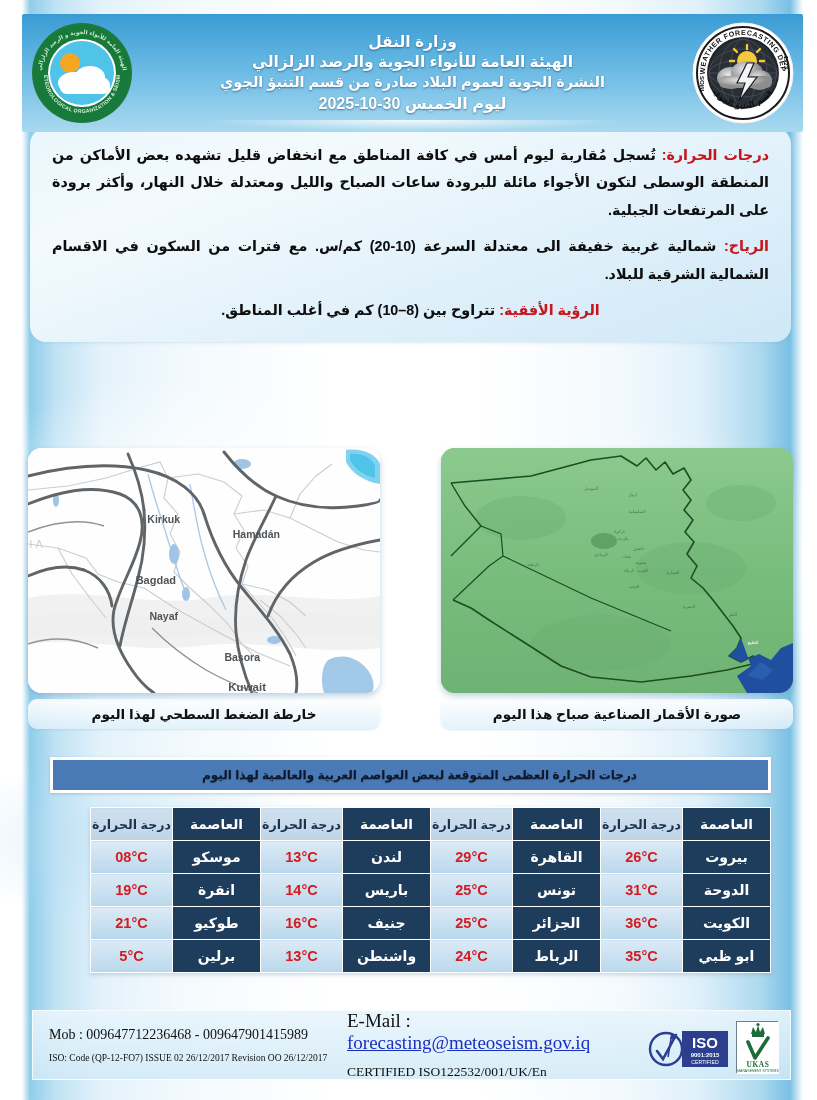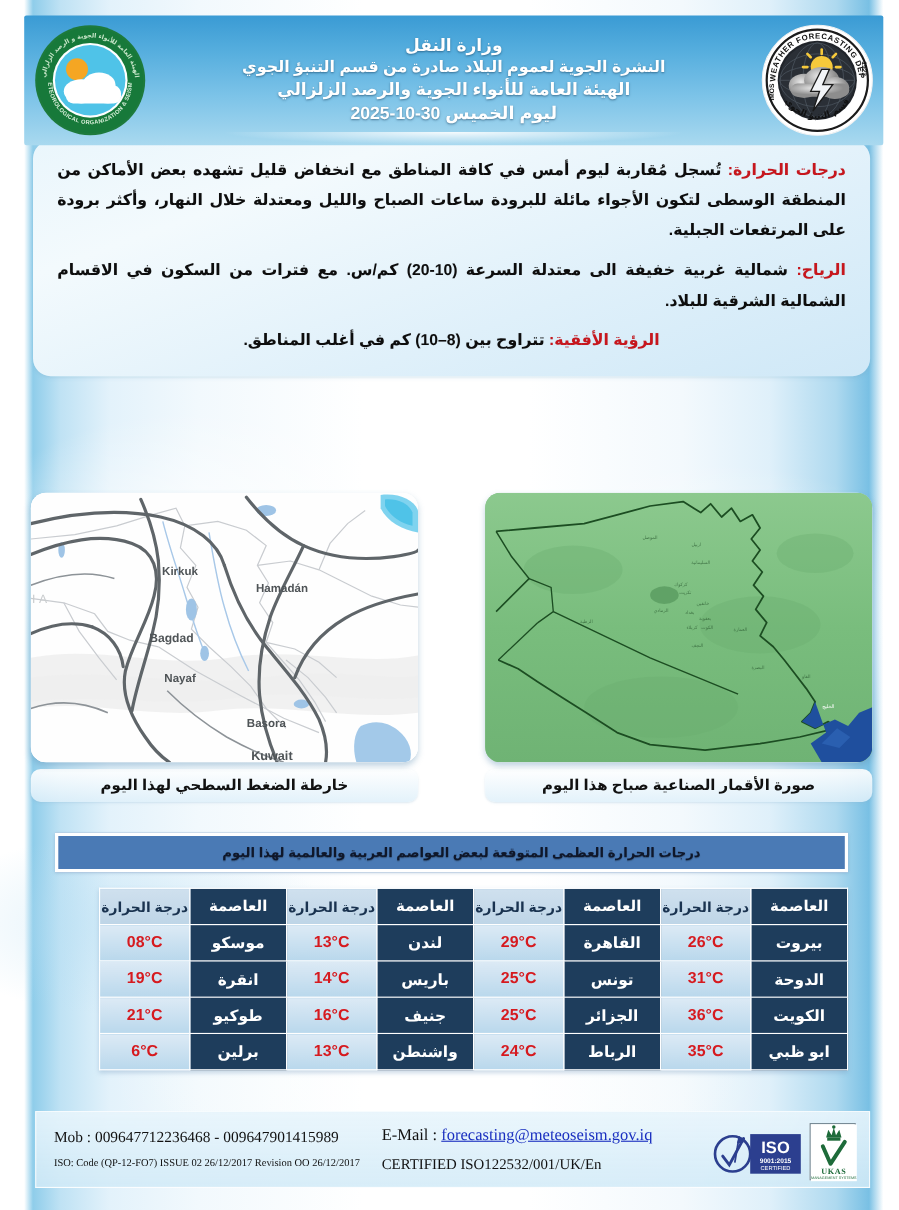--- a/index.html
+++ b/index.html
@@ -210,21 +210,21 @@
     z-index: 3;
     padding: 6px 8px;
   }
   .footer-col { display: flex; flex-direction: column; justify-content: center; }
   .f-left { flex: 0 0 300px; padding-left: 8px; }
   .f-mid  { flex: 1; padding-left: 6px; }
   .f-logos { flex: 0 0 150px; display: flex; align-items: flex-end; gap: 6px; justify-content: flex-end; padding-right: 4px; }
 
   .f-line1 { font-family: "Liberation Serif", serif; font-size: 14px; color: #111; margin-bottom: 10px; }
   .f-line2 { font-family: "Liberation Serif", serif; font-size: 9.5px; color: #111; }
-  .f-mail  { font-family: "Liberation Serif", serif; font-size: 15px; color: #111; margin-bottom: 10px; }
+  .f-mail  { font-family: "Liberation Serif", serif; font-size: 19px; color: #111; margin-bottom: 10px; }
   .f-cert  { font-family: "Liberation Serif", serif; font-size: 13.5px; color: #111; }
   .mail-link { color: #1a2fc0; text-decoration: underline; }
 
   .iso-badge { position: relative; width: 82px; height: 48px; }
   .ukas-badge { position: relative; width: 42px; height: 52px; background:#fff; border:1px solid #6b7f8c; }
 </style>
 </head>
 <body>
 
 <div class="page">
@@ -282,22 +282,22 @@
         <text font-size="8" font-weight="bold" fill="#111" font-family="DejaVu Sans, sans-serif" direction="rtl">
           <textPath href="#arcBot" startOffset="50%" text-anchor="middle">قسم التنبؤ الجوي</textPath>
         </text>
         <text x="12.5" y="55" font-size="6" font-weight="bold" fill="#111" transform="rotate(-90 12.5 55)">IMOS</text>
         <text x="93" y="48" font-size="6" font-weight="bold" fill="#111" transform="rotate(90 93 48)">1923</text>
       </svg>
     </div>
 
     <div class="header-titles">
       <div class="h-line">وزارة النقل</div>
+      <div class="h-line">الهيئة العامة للأنواء الجوية والرصد الزلزالي</div>
       <div class="h-line small">النشرة الجوية لعموم البلاد صادرة من قسم التنبؤ الجوي</div>
-      <div class="h-line">الهيئة العامة للأنواء الجوية والرصد الزلزالي</div>
       <div class="h-line date">ليوم الخميس 30-10-2025</div>
     </div>
 
     <div class="logo-right">
       <svg viewBox="0 0 104 104" width="104" height="104">
         <defs>
           <path id="arcTop2" d="M 11,54 A 41,41 0 0 1 93,54"></path>
           <path id="arcBot2" d="M 14,54 A 38,38 0 0 0 90,54"></path>
         </defs>
         <circle cx="52" cy="52" r="50" fill="#1d7a3c"></circle>
@@ -529,21 +529,21 @@
         <td class="td-temp">21°C</td>
       </tr>
       <tr>
         <td class="td-cap">ابو ظبي</td>
         <td class="td-temp">35°C</td>
         <td class="td-cap">الرباط</td>
         <td class="td-temp">24°C</td>
         <td class="td-cap">واشنطن</td>
         <td class="td-temp">13°C</td>
         <td class="td-cap">برلين</td>
-        <td class="td-temp">6°C</td>
+        <td class="td-temp">5°C</td>
       </tr>
     </tbody>
   </table>
 
   <div class="footer">
 
     <div class="footer-col f-left">
       <div class="f-line1">Mob : 009647712236468 - 009647901415989</div>
       <div class="f-line2">ISO: Code (QP-12-FO7)   ISSUE 02   26/12/2017 Revision   OO   26/12/2017</div>
     </div>

